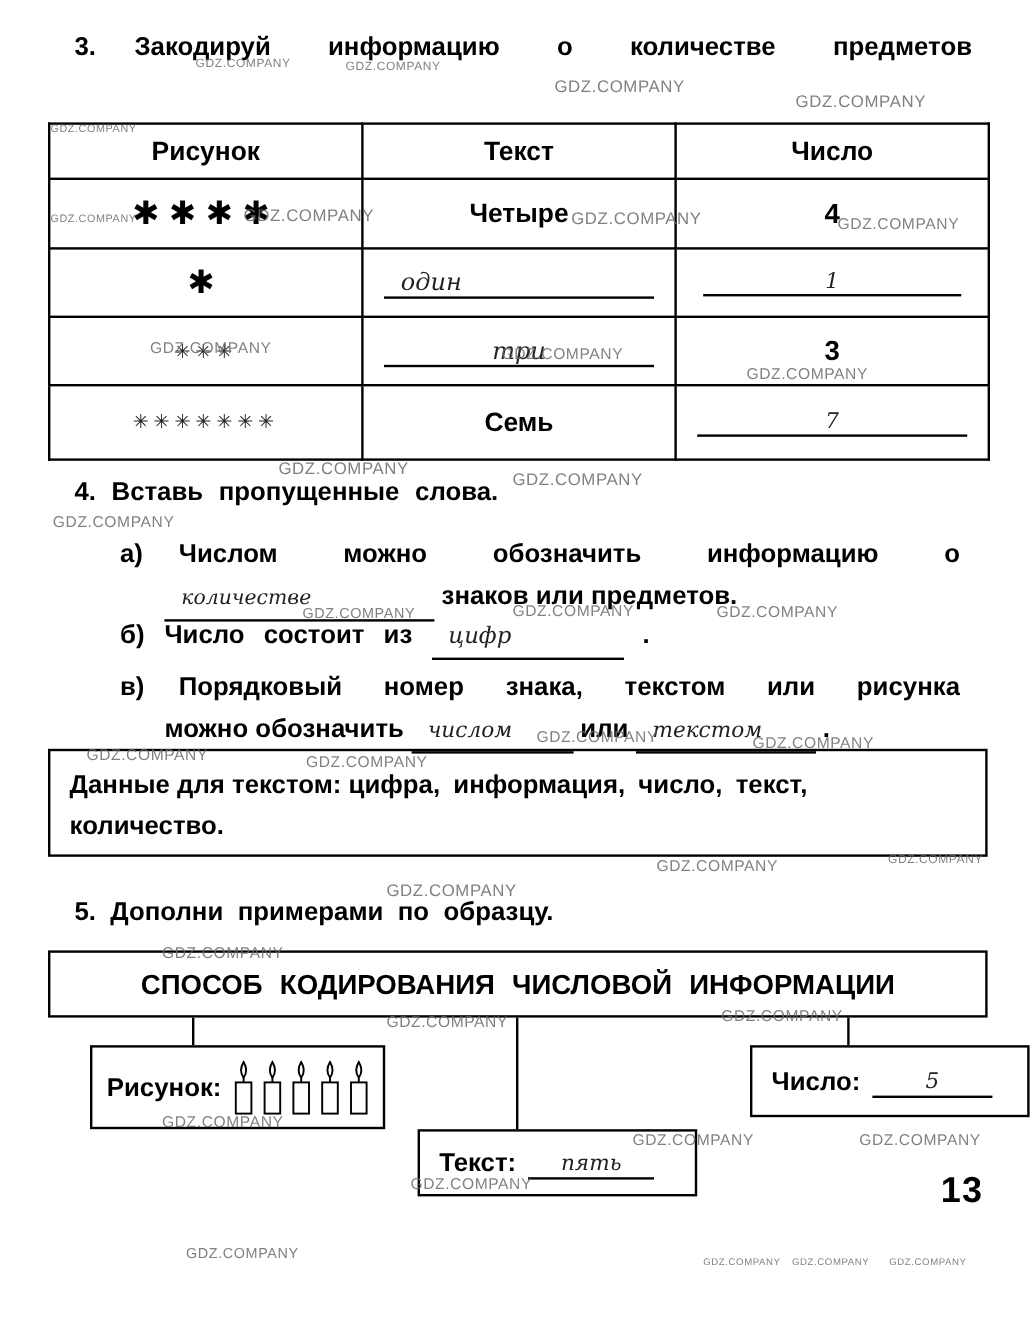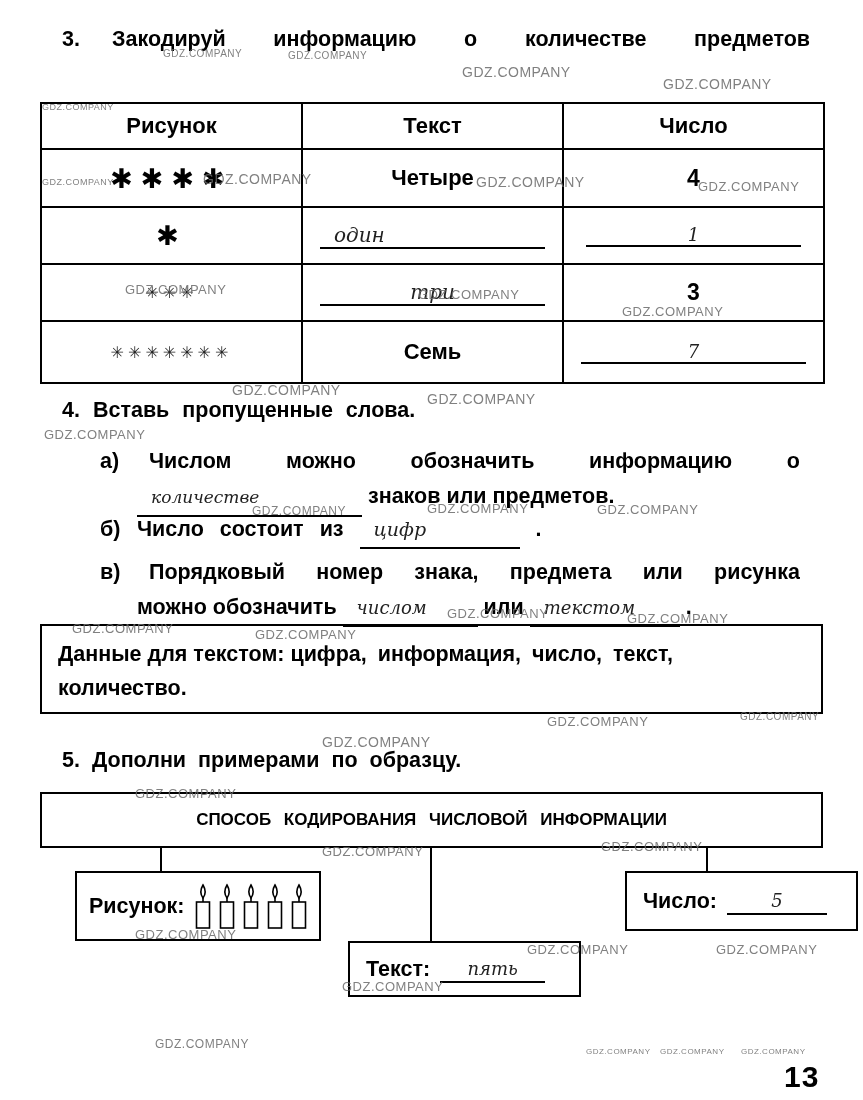--- a/index.html
+++ b/index.html
@@ -49,31 +49,31 @@
   #item-v { left:100px; top:555px; width:700px; }
 
   #refbox { position:absolute; left:40px; top:624px; width:783px; height:90px; border:2px solid #000;
             padding:11px 16px; font-size:21.5px; line-height:34px; }
   #refbox .lbl { font-weight:700; }
   #refbox .txt { font-weight:700; word-spacing:5px; }
 
   
   #t5head { position:absolute; left:62px; top:748px; font-size:21.5px; font-weight:700; word-spacing:6px; }
   #schemetitle { position:absolute; left:40px; top:792px; width:783px; height:56px; border:2.5px solid #000;
-                 display:flex; align-items:center; justify-content:center; font-size:17px; font-weight:700; word-spacing:8px; }
+                 display:flex; align-items:center; justify-content:center; font-size:23px; font-weight:700; word-spacing:8px; }
   .vline { position:absolute; width:2px; background:#000; }
   #vl1 { left:160px; top:848px; height:24px; }
   #vl2 { left:430px; top:848px; height:94px; }
   #vl3 { left:706px; top:848px; height:24px; }
   .sbox { position:absolute; border:2.5px solid #000; display:flex; align-items:center; font-size:21.5px; font-weight:700; background:#fff;margin-left:35px; }
   #pbox { left:40px;  top:871px; width:246px; height:70px; padding-left:12px; gap:8px; }
   #nbox { left:590px; top:871px; width:233px; height:60px; padding-left:16px; gap:10px; }
   #tbox { left:313px; top:941px; width:233px; height:56px; padding-left:16px; gap:10px; }
 
-  #pagenum { position:absolute; left:784px; top:1060px; font-size:30px; font-weight:700; letter-spacing:1px; }
+  #pagenum { position:absolute; left:784px; top:976px; font-size:30px; font-weight:700; letter-spacing:1px; }
 </style>
 </head>
 <body>
 
 <div class="page">
 
   <div id="t3">
     <span class="num">3.</span>
     <div class="body">
       <div class="jl l1">Закодируй информацию о количестве предметов</div>
@@ -136,21 +136,21 @@
     <div class="icontent">
       <span>Число состоит из</span>
       <span class="blank w160 tl"><span class="hw" style="font-size:19px">цифр</span></span>
       <span>.</span>
     </div>
   </div>
 
   <div id="item-v" class="t4item">
     <span class="sublabel">в)</span>
     <div class="icontent">
-      <div class="jl">Порядковый номер знака, предмета или рисунка</div>
+      <div class="jl">Порядковый номер знака, текстом или рисунка</div>
       <div>
         <span>можно обозначить</span>
         <span class="blank w135 tl"><span class="hw" style="font-size:18px">числом</span></span>
         <span>или</span>
         <span class="blank w150 tl"><span class="hw" style="font-size:18px">текстом</span></span>
         <span>.</span>
       </div>
     </div>
   </div>
 

